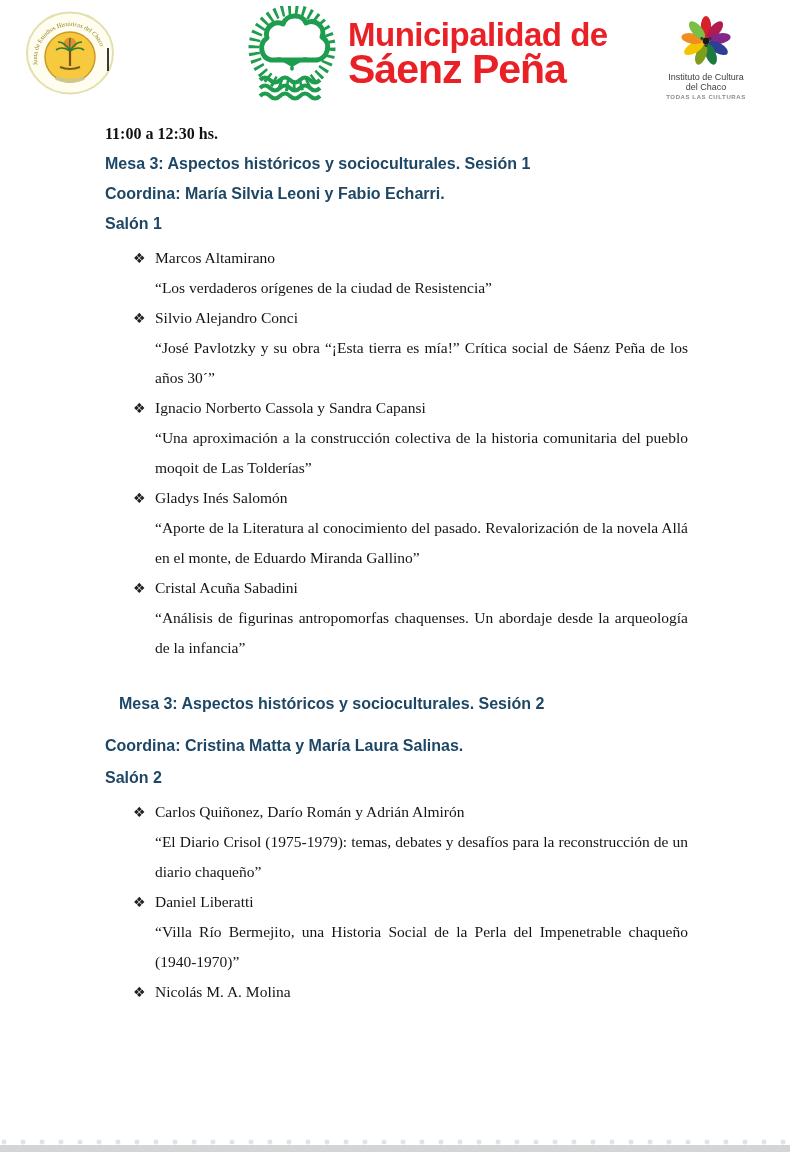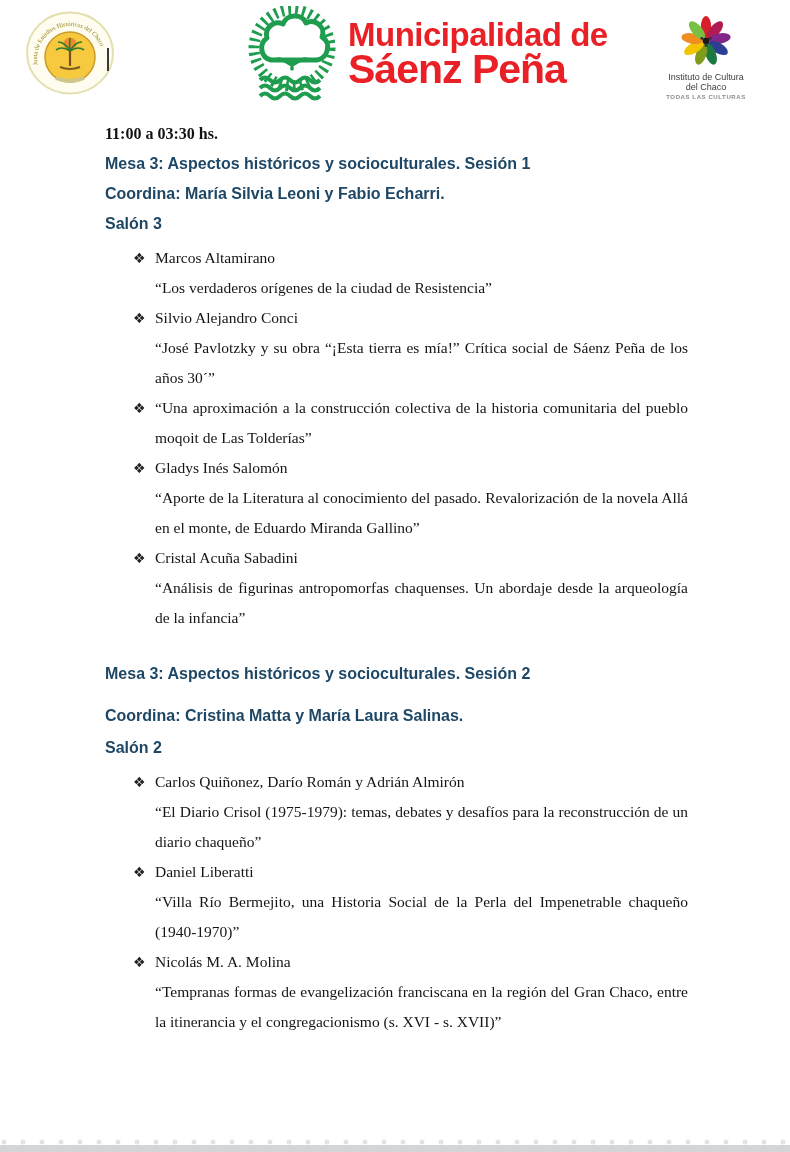--- a/index.html
+++ b/index.html
@@ -36,21 +36,21 @@
   .content{position:absolute;left:105px;top:105px;width:583px;}
   .time{margin:14px 0 0;font-weight:bold;font-size:16px;line-height:30px;color:#111;}
   .h-line{margin:0;font-family:"Liberation Sans",sans-serif;font-weight:bold;
     font-size:16px;line-height:30px;color:var(--heading-blue);}
   .plist{list-style:none;margin:4px 0 0;padding:0;}
   .pres{position:relative;padding-left:50px;font-size:15.5px;line-height:30px;}
   .bullet{position:absolute;left:28px;top:0;font-size:14px;line-height:30px;
     font-family:"DejaVu Sans",sans-serif;color:#222;}
   .authors{line-height:30px;}
   .work{line-height:30px;text-align:justify;}
-  .session-2 .t1{margin-top:26px;margin-bottom:12px;}
+  .session-2 .t1{margin-top:26px;margin-bottom:12px;margin-left:14px;}
   .session-2 .t2{margin-bottom:2px;}
 
   
   .dots{position:absolute;left:0;bottom:7px;width:790px;height:6px;opacity:.55;
     background-image:radial-gradient(circle at 4px 3px,#c4cdd2 2.2px,transparent 2.8px);
     background-size:19px 6px;background-repeat:repeat-x;}
   .strip{position:absolute;left:0;bottom:0;width:790px;height:7px;background:var(--bottom-strip);}
 </style>
 </head>
 <body>
@@ -113,40 +113,41 @@
       <div class="icc-name">
         <div>Instituto de Cultura</div>
         <div>del Chaco</div>
       </div>
       <div class="icc-tag">TODAS LAS CULTURAS</div>
     </div>
   </div>
 
   <div class="content">
 
-    <p class="time">11:00 a 03:30 hs.</p>
+    <p class="time">11:00 a 12:30 hs.</p>
 
     <section>
       <h2 class="h-line">Mesa 3: Aspectos históricos y socioculturales. Sesión 1</h2>
       <h2 class="h-line">Coordina: María Silvia Leoni y Fabio Echarri.</h2>
-      <h2 class="h-line">Salón 3</h2>
+      <h2 class="h-line">Salón 1</h2>
 
       <ul class="plist">
         <li class="pres">
           <span class="bullet">❖</span>
           <div class="authors">Marcos Altamirano</div>
           <div class="work">“Los verdaderos orígenes de la ciudad de Resistencia”</div>
         </li>
         <li class="pres">
           <span class="bullet">❖</span>
           <div class="authors">Silvio Alejandro Conci</div>
           <div class="work">“José Pavlotzky y su obra “¡Esta tierra es mía!” Crítica social de Sáenz Peña de los años 30´”</div>
         </li>
         <li class="pres">
           <span class="bullet">❖</span>
+          <div class="authors">Ignacio Norberto Cassola y Sandra Capansi</div>
           <div class="work">“Una aproximación a la construcción colectiva de la historia comunitaria del pueblo moqoit de Las Tolderías”</div>
         </li>
         <li class="pres">
           <span class="bullet">❖</span>
           <div class="authors">Gladys Inés Salomón</div>
           <div class="work">“Aporte de la Literatura al conocimiento del pasado. Revalorización de la novela Allá en el monte, de Eduardo Miranda Gallino”</div>
         </li>
         <li class="pres">
           <span class="bullet">❖</span>
           <div class="authors">Cristal Acuña Sabadini</div>
@@ -167,21 +168,20 @@
           <div class="work">“El Diario Crisol (1975-1979): temas, debates y desafíos para la reconstrucción de un diario chaqueño”</div>
         </li>
         <li class="pres">
           <span class="bullet">❖</span>
           <div class="authors">Daniel Liberatti</div>
           <div class="work">“Villa Río Bermejito, una Historia Social de la Perla del Impenetrable chaqueño (1940-1970)”</div>
         </li>
         <li class="pres">
           <span class="bullet">❖</span>
           <div class="authors">Nicolás M. A. Molina</div>
-          <div class="work">“Tempranas formas de evangelización franciscana en la región del Gran Chaco, entre la itinerancia y el congregacionismo (s. XVI - s. XVII)”</div>
         </li>
       </ul>
     </section>
   </div>
 
   <div class="dots"></div>
   <div class="strip"></div>
 </div>
 
 </body></html>

